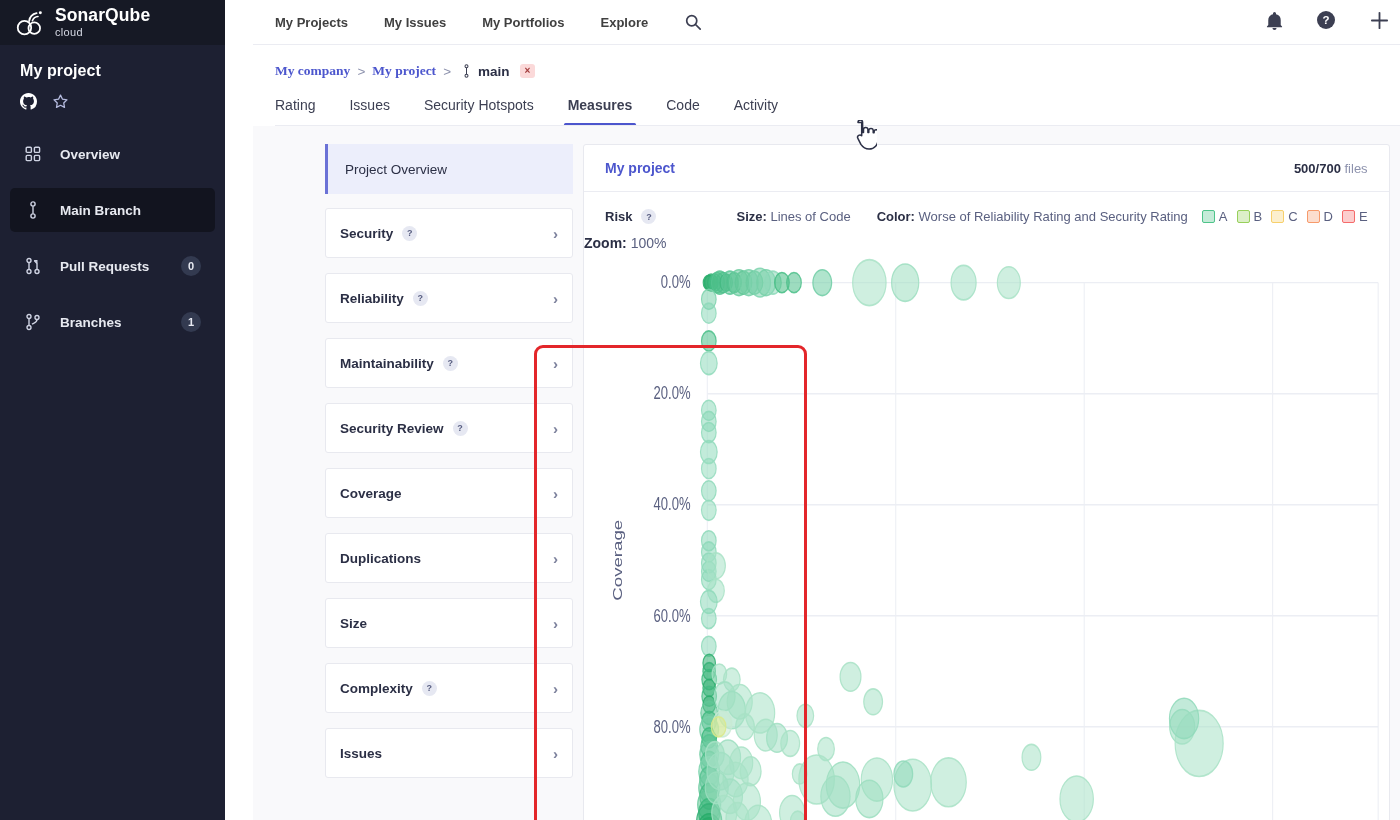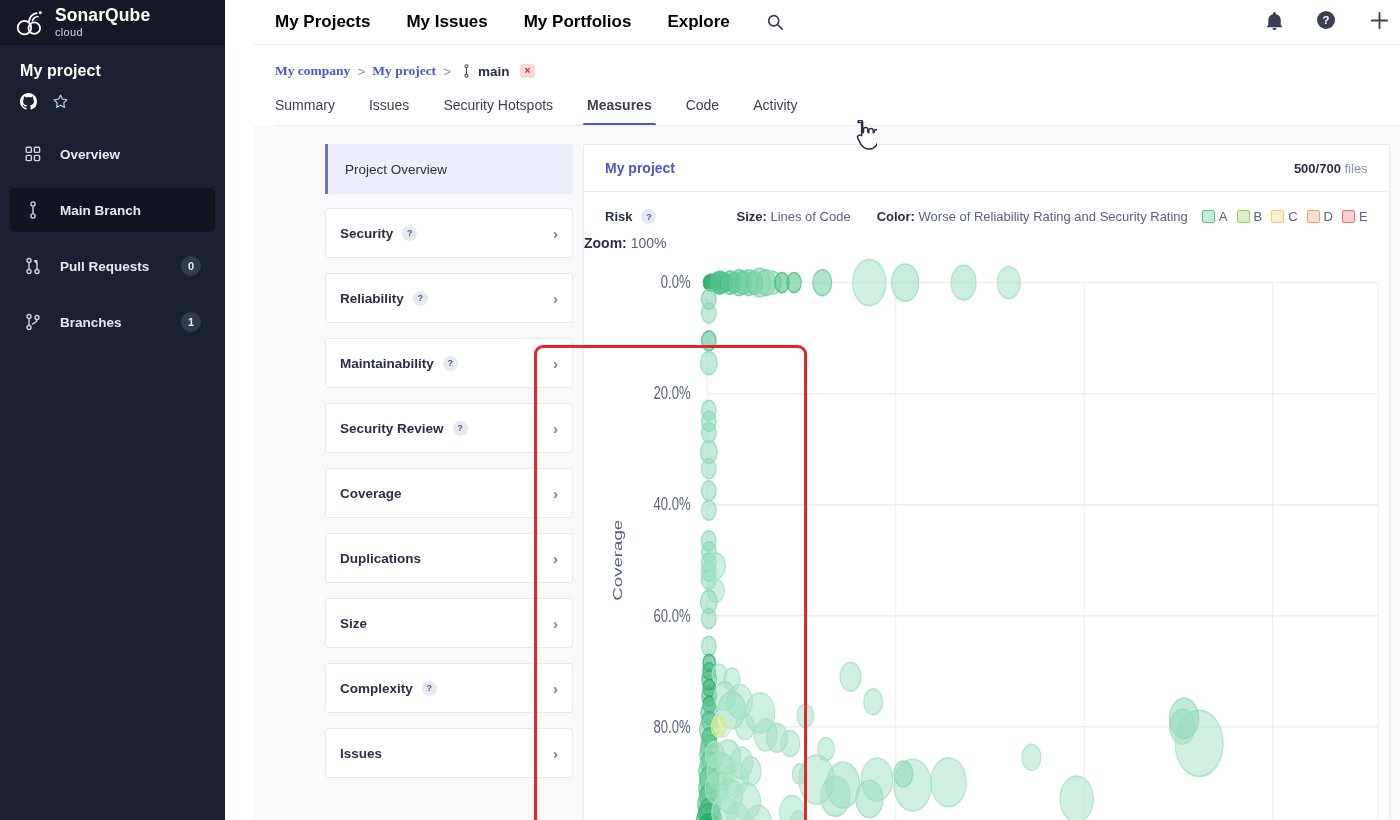--- a/index.html
+++ b/index.html
@@ -50,21 +50,21 @@
 
   
   .main { flex: 1; height: 820px; display: flex; flex-direction: column; background:#fff; position:relative;}
 
   .topnav {
     height: 45px; display: flex; align-items: center; gap: 0;
     border-bottom: 1px solid #ebecf2; padding: 0 22px 0 22px;
     background: #fff;
   }
   .topnav a {
-    font-size: 17px; font-weight: 700; color: #000000;
+    font-size: 13px; font-weight: 700; color: #404040;
     text-decoration: none; margin-right: 36px; white-space: nowrap;
   }
   .topnav .search { margin-right: auto; display:flex; align-items:center; }
   .topnav .right-icons { display:flex; align-items:center; gap: 33px; }
 
   .subhead { background:#fff; padding: 0 22px; }
   .breadcrumb {
     display:flex; align-items:center; gap: 7px;
     font-size: 13.5px; font-weight: 700; padding-top: 18px;
   }
@@ -289,21 +289,21 @@
             <circle cx="5" cy="2.6" r="1.7"></circle>
               <circle cx="5" cy="13.4" r="1.7"></circle>
             <line x1="5" y1="4.3" x2="5" y2="11.7"></line>
           </svg>
         </span>
         <span class="branch">main</span>
         <span class="branch-tag">×</span>
       </div>
 
       <div class="tabs">
-        <div class="tab">Summary</div>
+        <div class="tab">Rating</div>
         <div class="tab">Issues</div>
         <div class="tab">Security Hotspots</div>
         <div class="tab active">Measures</div>
         <div class="tab">Code</div>
         <div class="tab">Activity</div>
         <div class="tabs-underline"></div>
       </div>
     </div>
 
     <div class="content">

